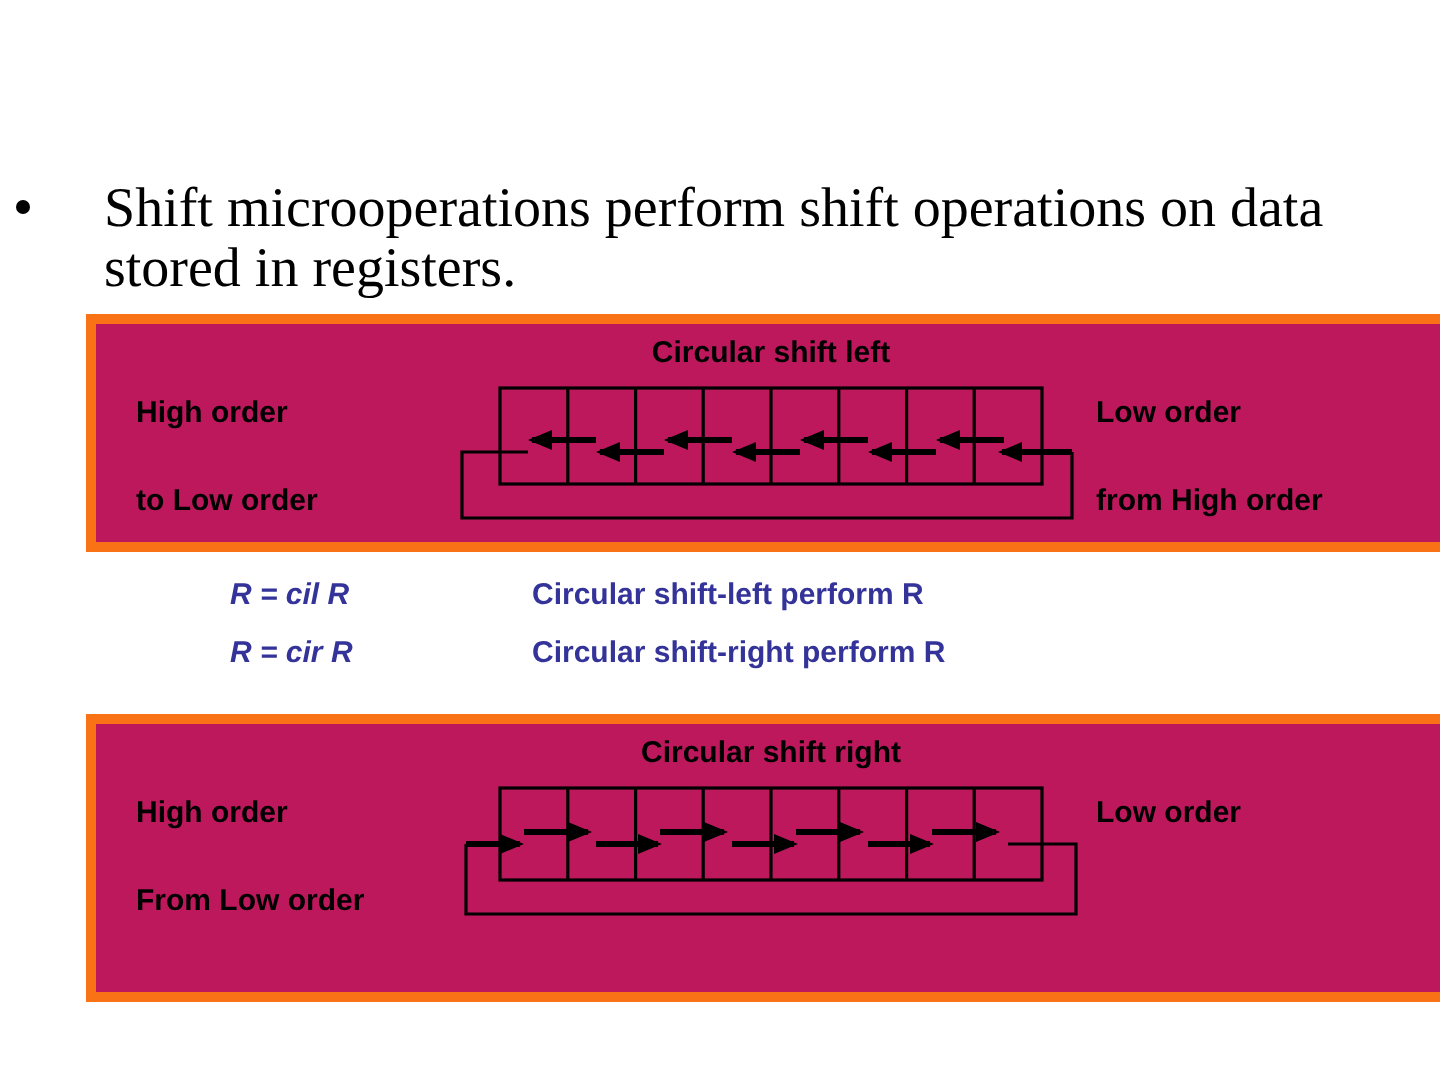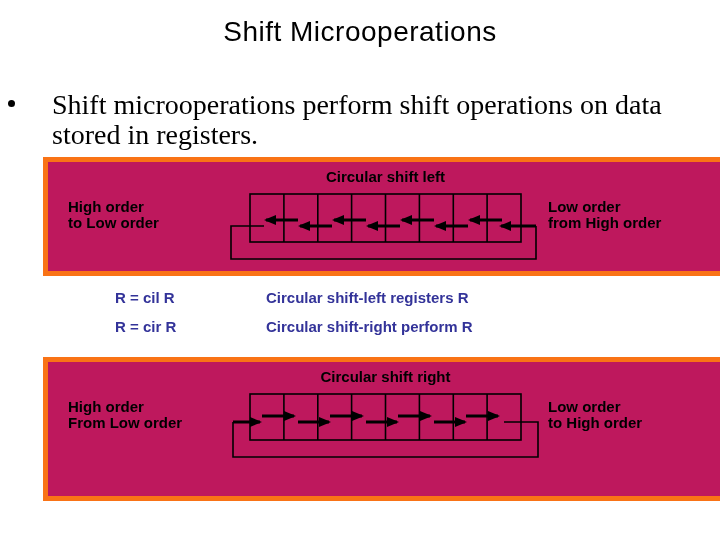--- a/index.html
+++ b/index.html
@@ -26,35 +26,34 @@
   .panel-left{top:157px;height:119px;}
   .panel-right{top:357px;height:144px;}
   .panel-title{
     position:absolute;top:6px;left:0;width:100%;text-align:center;
     font-size:15px;font-weight:bold;
   }
   .side-label{position:absolute;font-size:15px;font-weight:bold;text-align:left;}
   .lbl-left{left:20px;width:165px;}
   .lbl-right{left:500px;width:170px;}
   .lbl-row1{top:36px;}
-  .lbl-row2{top:52px;}
+  .lbl-row2{top:80px;}
   .diagram-svg{position:absolute;left:0;top:0;}
   .eq-row{position:absolute;font-size:15px;font-weight:bold;color:#333399;}
-  .eq-formula{position:absolute;left:115px;white-space:nowrap;}
+  .eq-formula{position:absolute;left:115px;white-space:nowrap;font-style:italic;}
   .eq-desc{position:absolute;left:266px;white-space:nowrap;}
   .eq-row1{top:289px;}
   .eq-row2{top:318px;}
   svg line,svg rect,svg polyline{stroke:#000;}
 </style>
 </head>
 <body>
 
 <div class="slide">
 
-  <div class="slide-title">Shift Microoperations</div>
 
   <div class="bullet-dot"></div>
   <div class="bullet-text">Shift microoperations perform shift operations on data stored in registers.</div>
 
   <div class="panel panel-left">
     <div class="panel-title">Circular shift left</div>
     <div class="side-label lbl-left lbl-row1">High order</div>
     <div class="side-label lbl-left lbl-row2">to Low order</div>
     <div class="side-label lbl-right lbl-row1">Low order</div>
     <div class="side-label lbl-right lbl-row2">from High order</div>
@@ -87,33 +86,32 @@
         <line x1="420" y1="64" x2="388" y2="64" marker-end="url(#ah)"></line>
       </g>
 
       <polyline points="216,64 183,64 183,97 488,97 488,64" fill="none" stroke-width="1.6"></polyline>
       <line x1="488" y1="64" x2="453" y2="64" stroke-width="3" marker-end="url(#ah)"></line>
     </svg>
   </div>
 
   <div class="eq-row eq-row1">
     <span class="eq-formula">R = cil R</span>
-    <span class="eq-desc">Circular shift-left registers R</span>
+    <span class="eq-desc">Circular shift-left perform R</span>
   </div>
   <div class="eq-row eq-row2">
     <span class="eq-formula">R = cir R</span>
     <span class="eq-desc">Circular shift-right perform R</span>
   </div>
 
   <div class="panel panel-right">
     <div class="panel-title">Circular shift right</div>
     <div class="side-label lbl-left lbl-row1">High order</div>
     <div class="side-label lbl-left lbl-row2">From Low order</div>
     <div class="side-label lbl-right lbl-row1">Low order</div>
-    <div class="side-label lbl-right lbl-row2">to High order</div>
 
     <svg class="diagram-svg" width="681" height="112" viewBox="0 0 681 112">
 
       <g fill="none" stroke-width="1.6">
         <rect x="202" y="32" width="271" height="46"></rect>
         <line x1="235.9" y1="32" x2="235.9" y2="78"></line>
         <line x1="269.8" y1="32" x2="269.8" y2="78"></line>
         <line x1="303.6" y1="32" x2="303.6" y2="78"></line>
         <line x1="337.5" y1="32" x2="337.5" y2="78"></line>
         <line x1="371.4" y1="32" x2="371.4" y2="78"></line>

